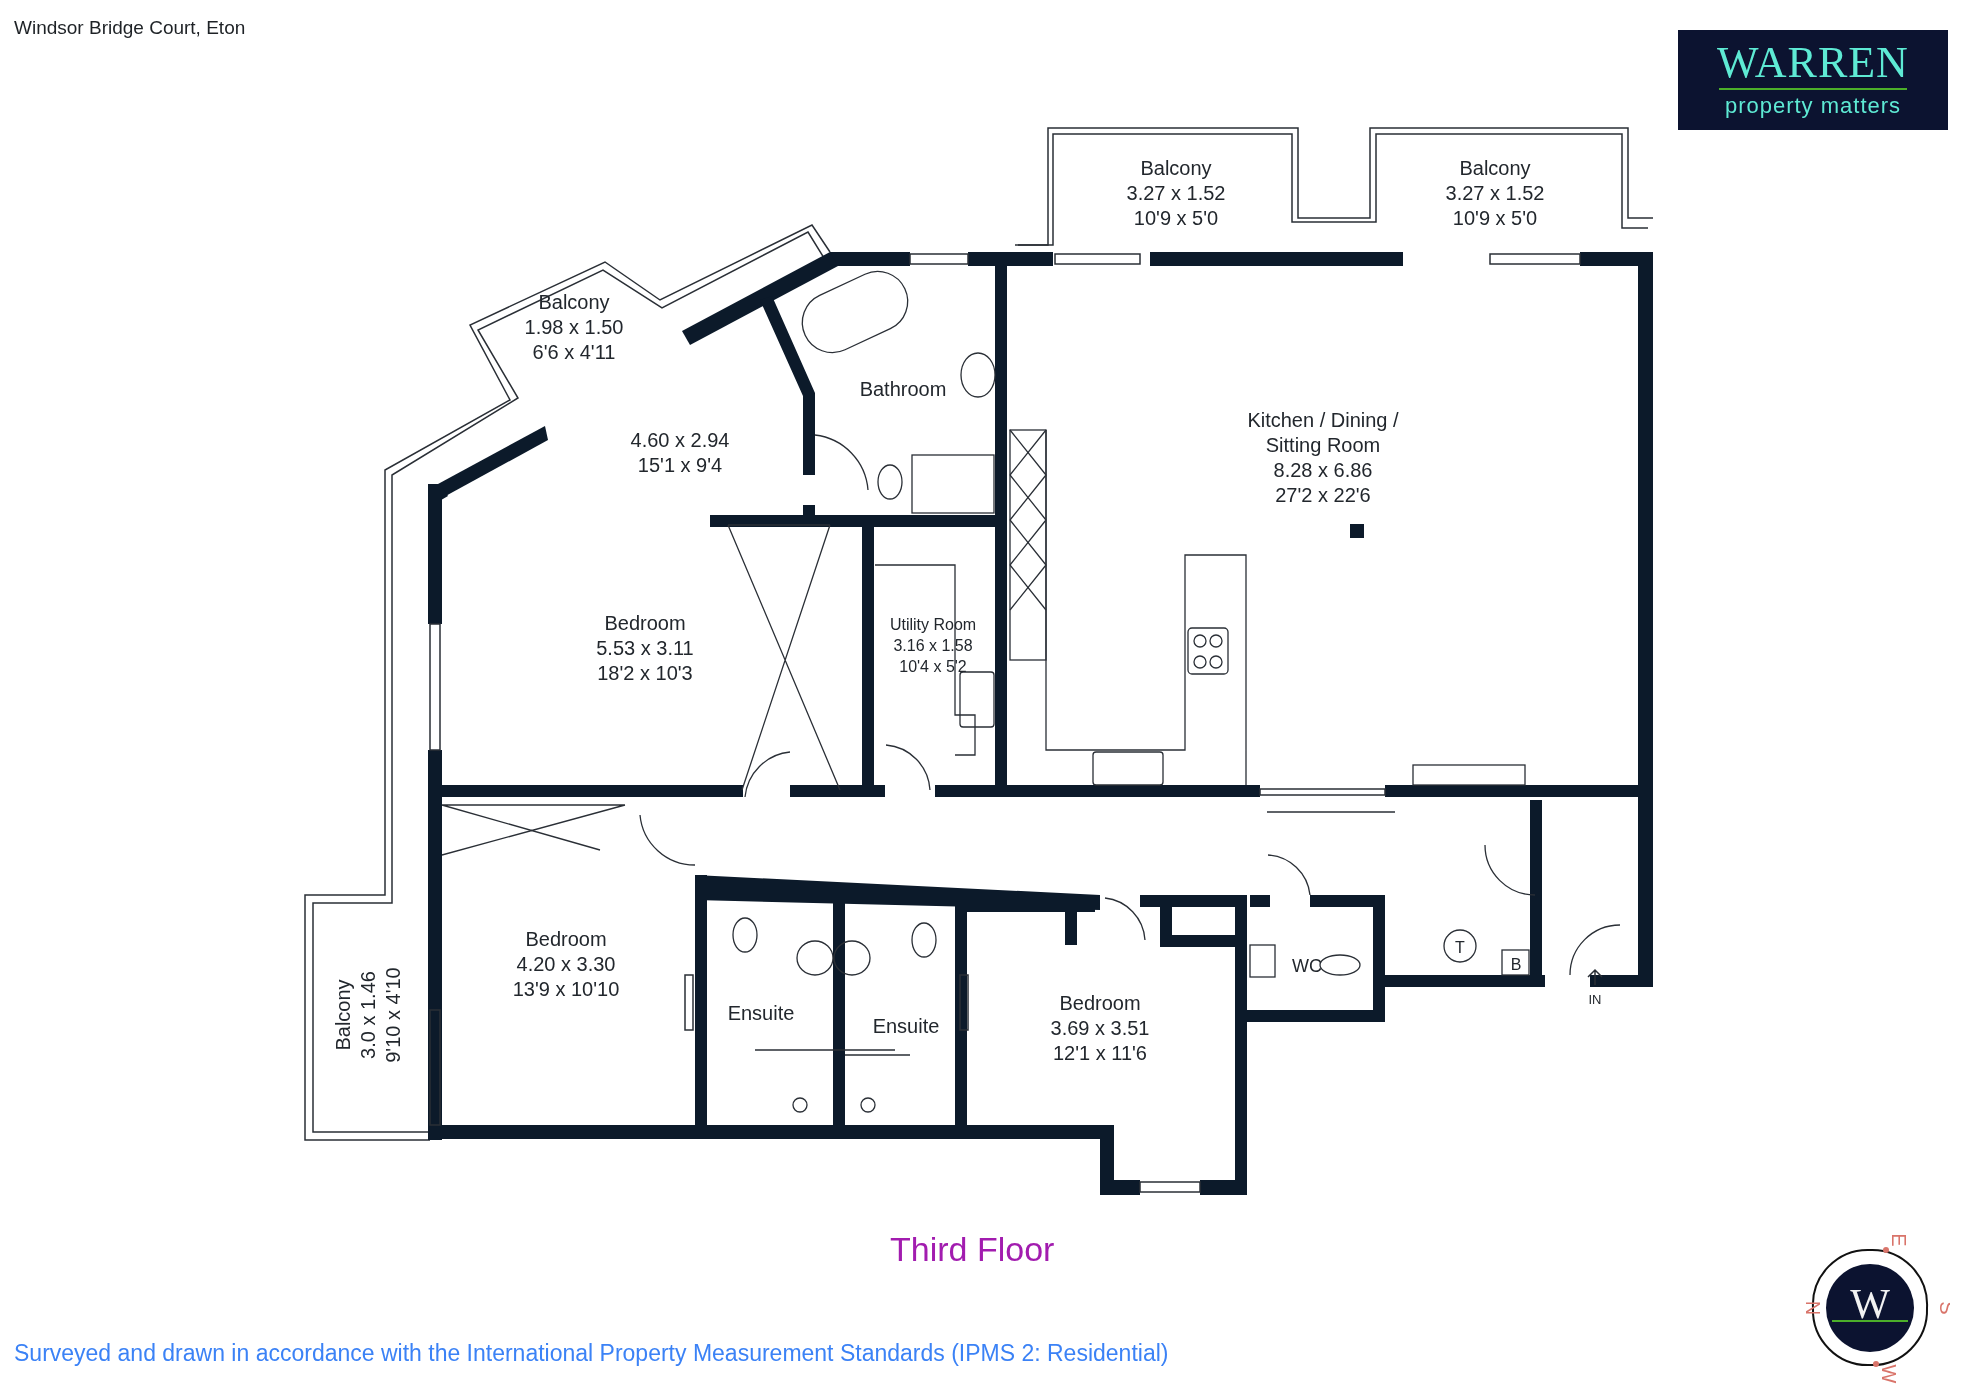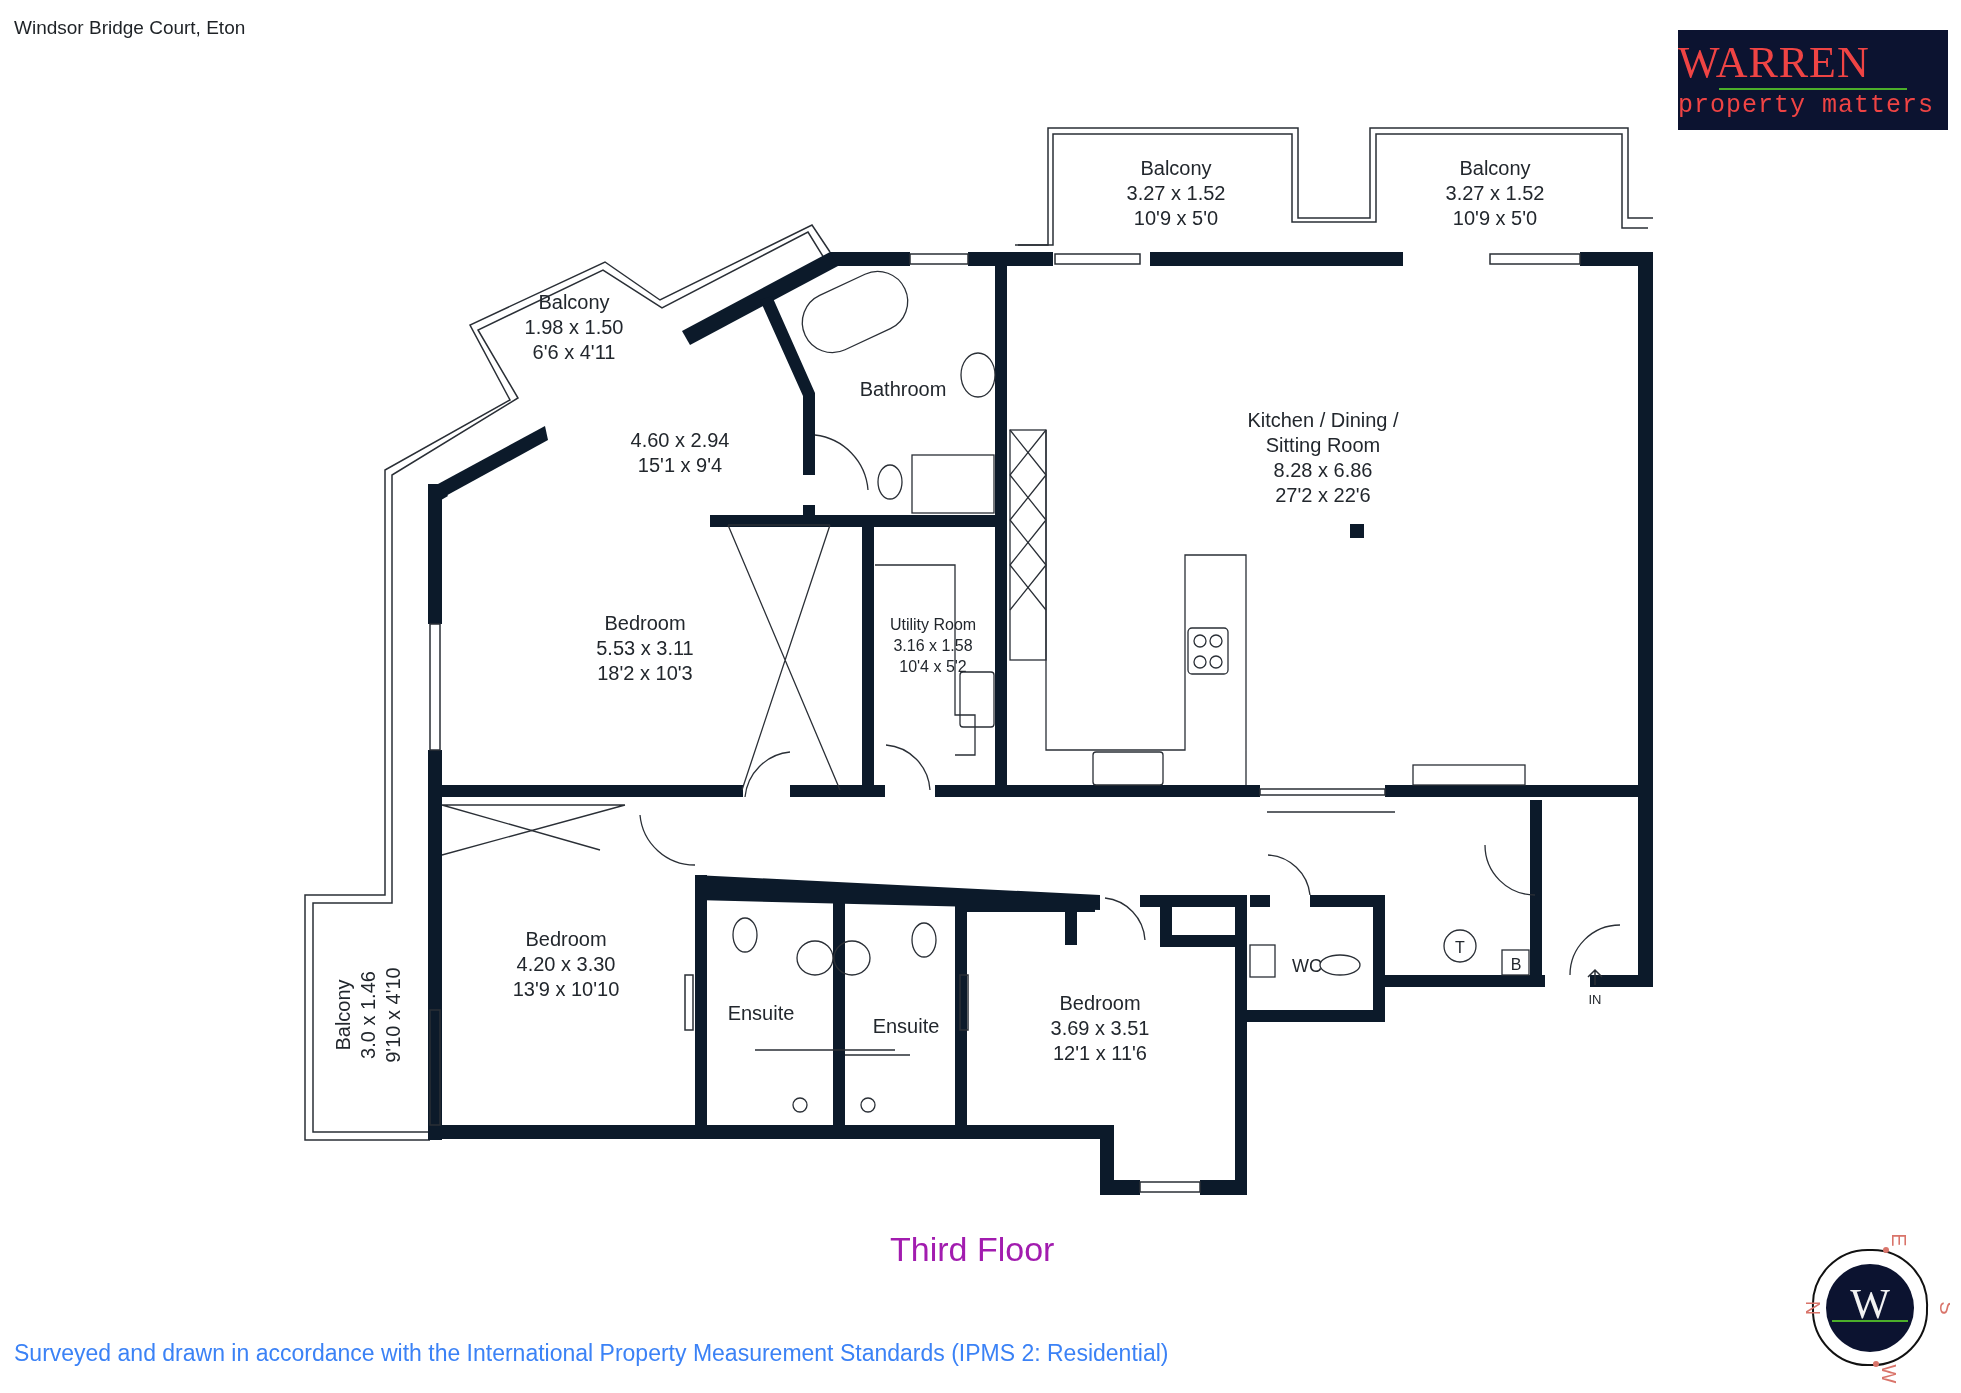--- a/index.html
+++ b/index.html
@@ -1,21 +1,21 @@
 <!DOCTYPE html>
 <html><head>
 <meta charset="utf-8">
 <style>
   html, body { margin:0; padding:0; background:#ffffff; }
   body { width:1961px; height:1393px; position:relative; overflow:hidden; font-family:"Liberation Sans", "DejaVu Sans", sans-serif; color:#1a1f26; }
   .hdr { position:absolute; left:14px; top:14px; font-size:19px; line-height:28px; color:#1e2226;text-align:center; }
-  .logo { position:absolute; left:1678px; top:30px; width:270px; height:100px; background:#0c1330; color:#ef4444; }
+  .logo { position:absolute; left:1678px; top:30px; width:270px; height:100px; background:#0c1330; color:#5eead4; text-align:center; }
   .logo .brand { font-family:"Liberation Serif", "DejaVu Serif", serif; font-size:44px; letter-spacing:1px; margin-top:10px; line-height:46px; }
   .logo .rule { width:188px; height:2px; background:#4caf2a; margin:2px auto 4px; }
-  .logo .tag { font-family:Liberation Mono, monospace; font-size:25px; letter-spacing:1px; line-height:24px; }
+  .logo .tag { font-family:Liberation Sans, sans-serif; font-size:22px; letter-spacing:1px; line-height:24px; }
   .plan { position:absolute; left:0; top:0; }
   .floor-title { position:absolute; left:890px; top:1230px; font-size:34px; color:#a21caf; }
   .footer { position:absolute; left:14px; top:1340px; font-size:23px; color:#3b82f6; }
   .compass { position:absolute; left:1790px; top:1228px; width:160px; height:160px; }
   .rlabel { font-family:"Liberation Sans", "DejaVu Sans", sans-serif; fill:#22272d; text-anchor:middle; }
 </style>
 </head>
 <body>
 
 <div class="hdr">

